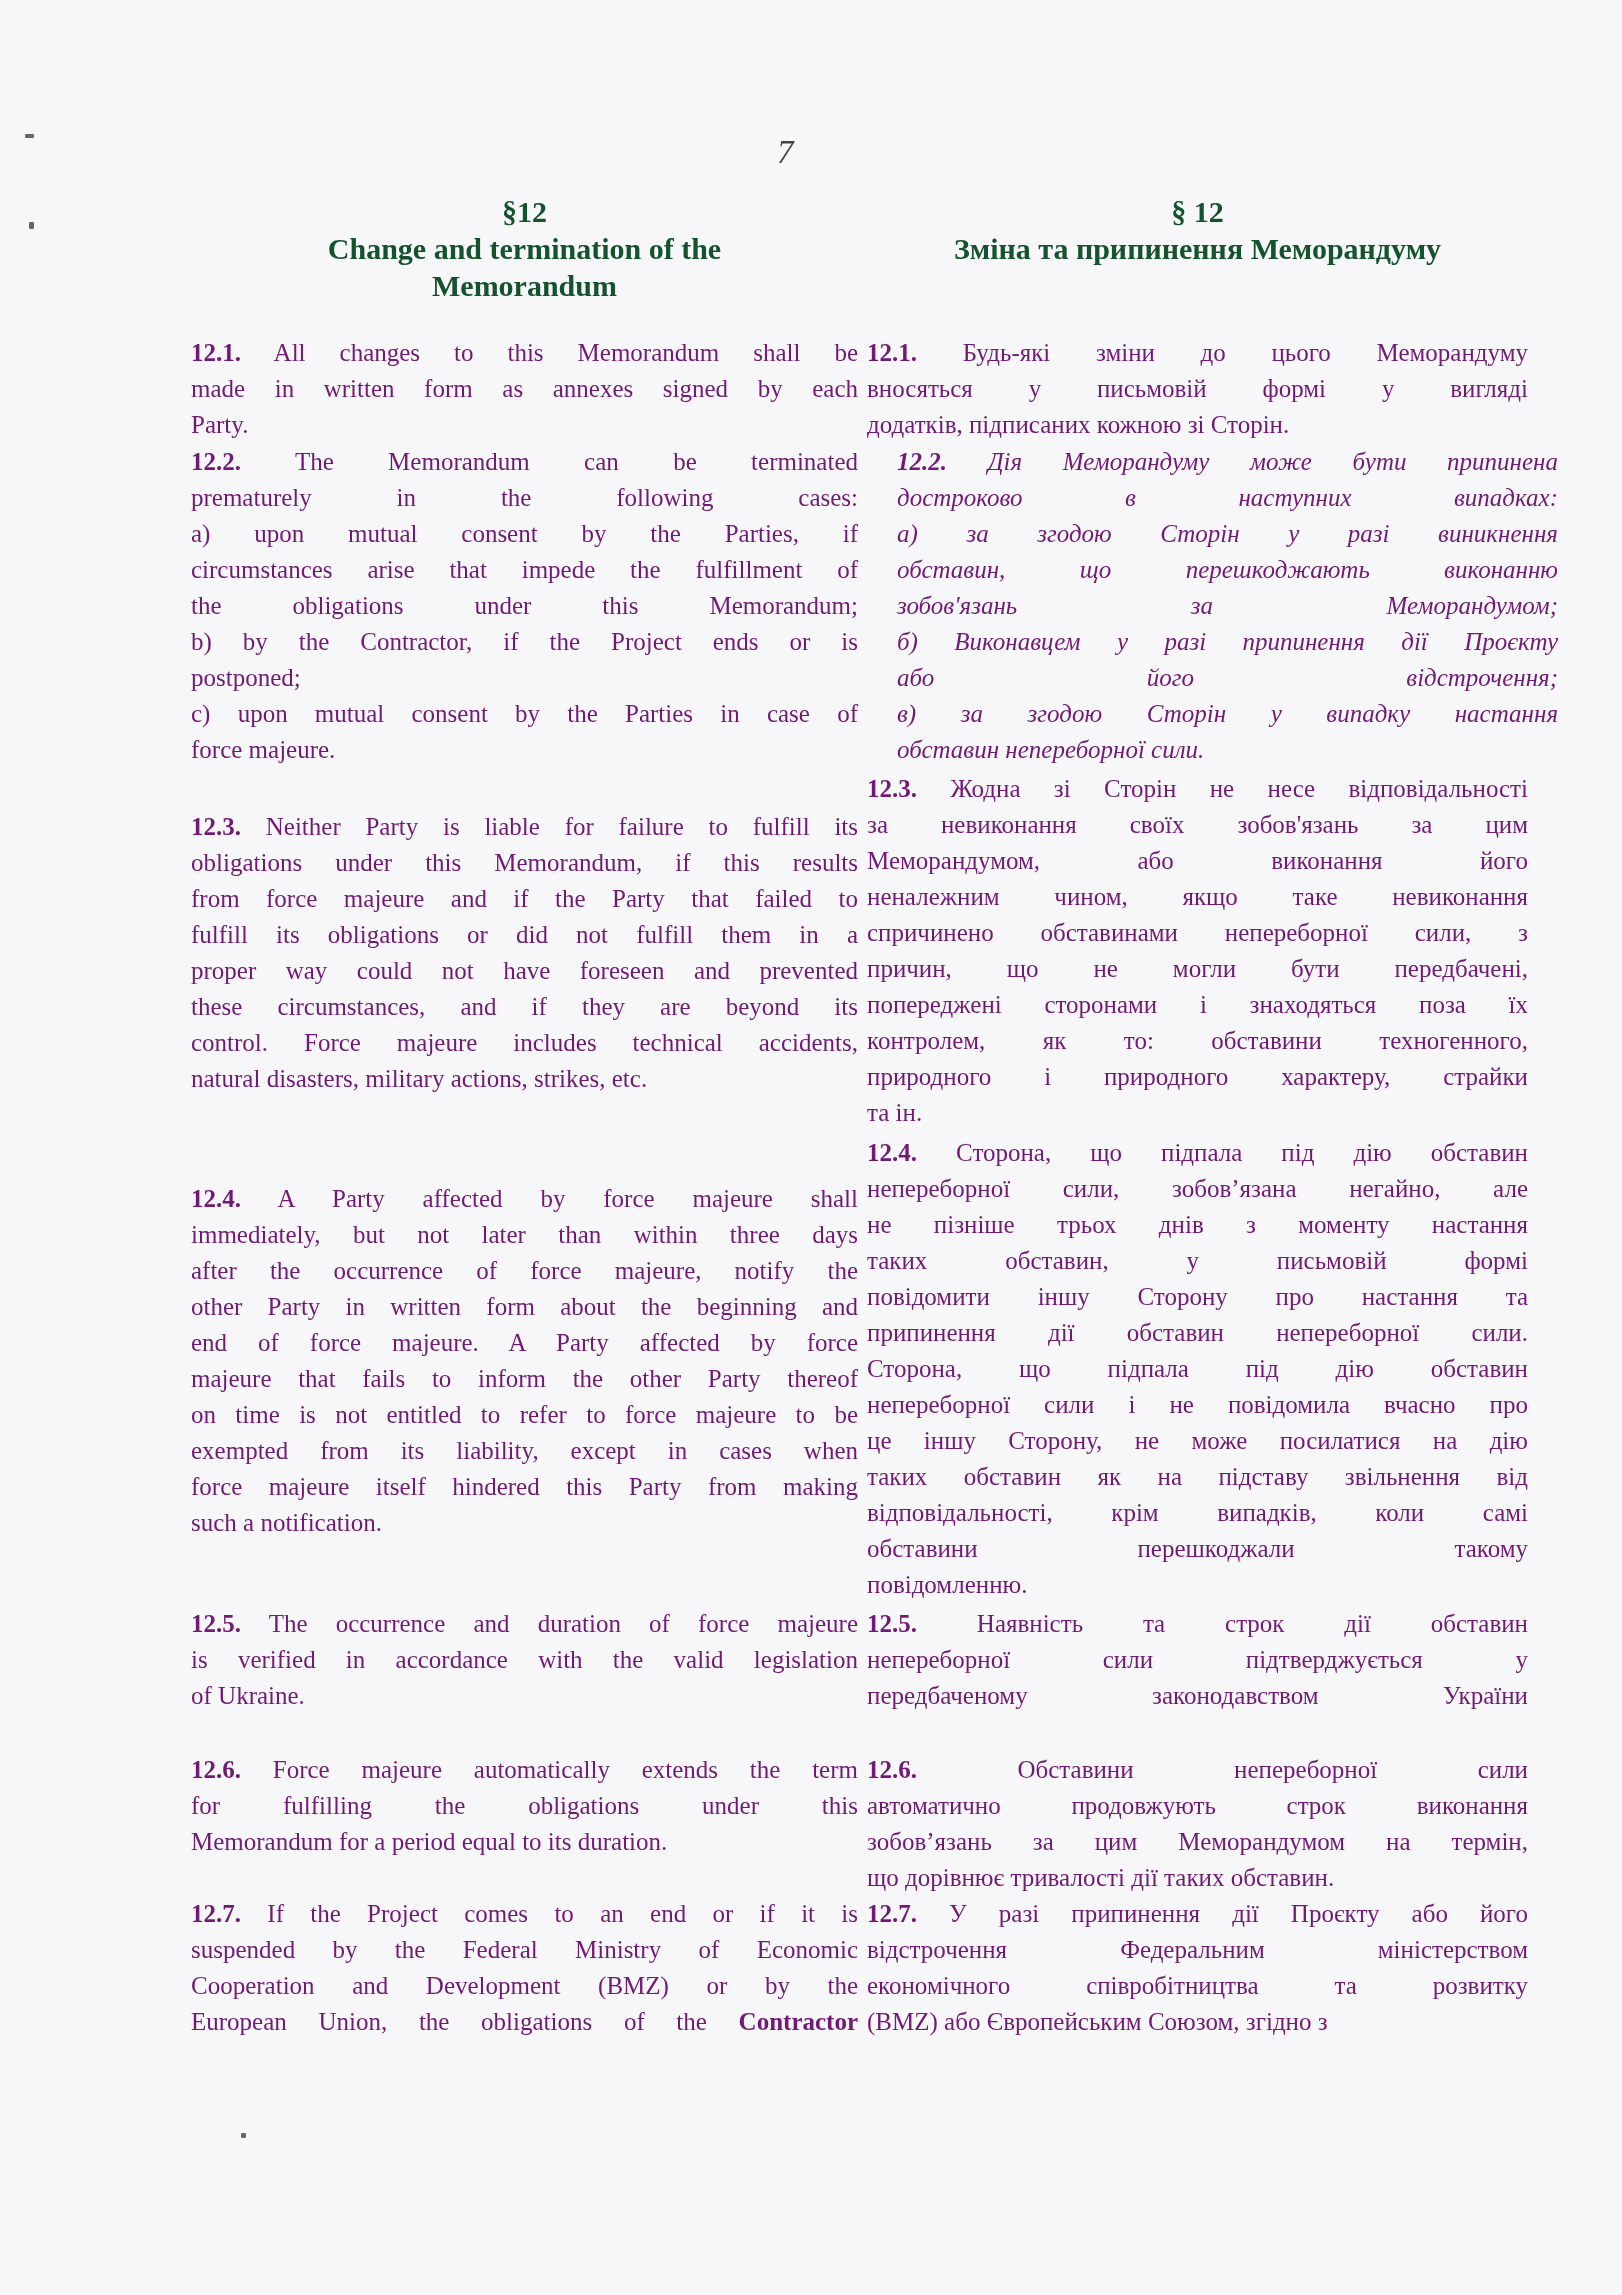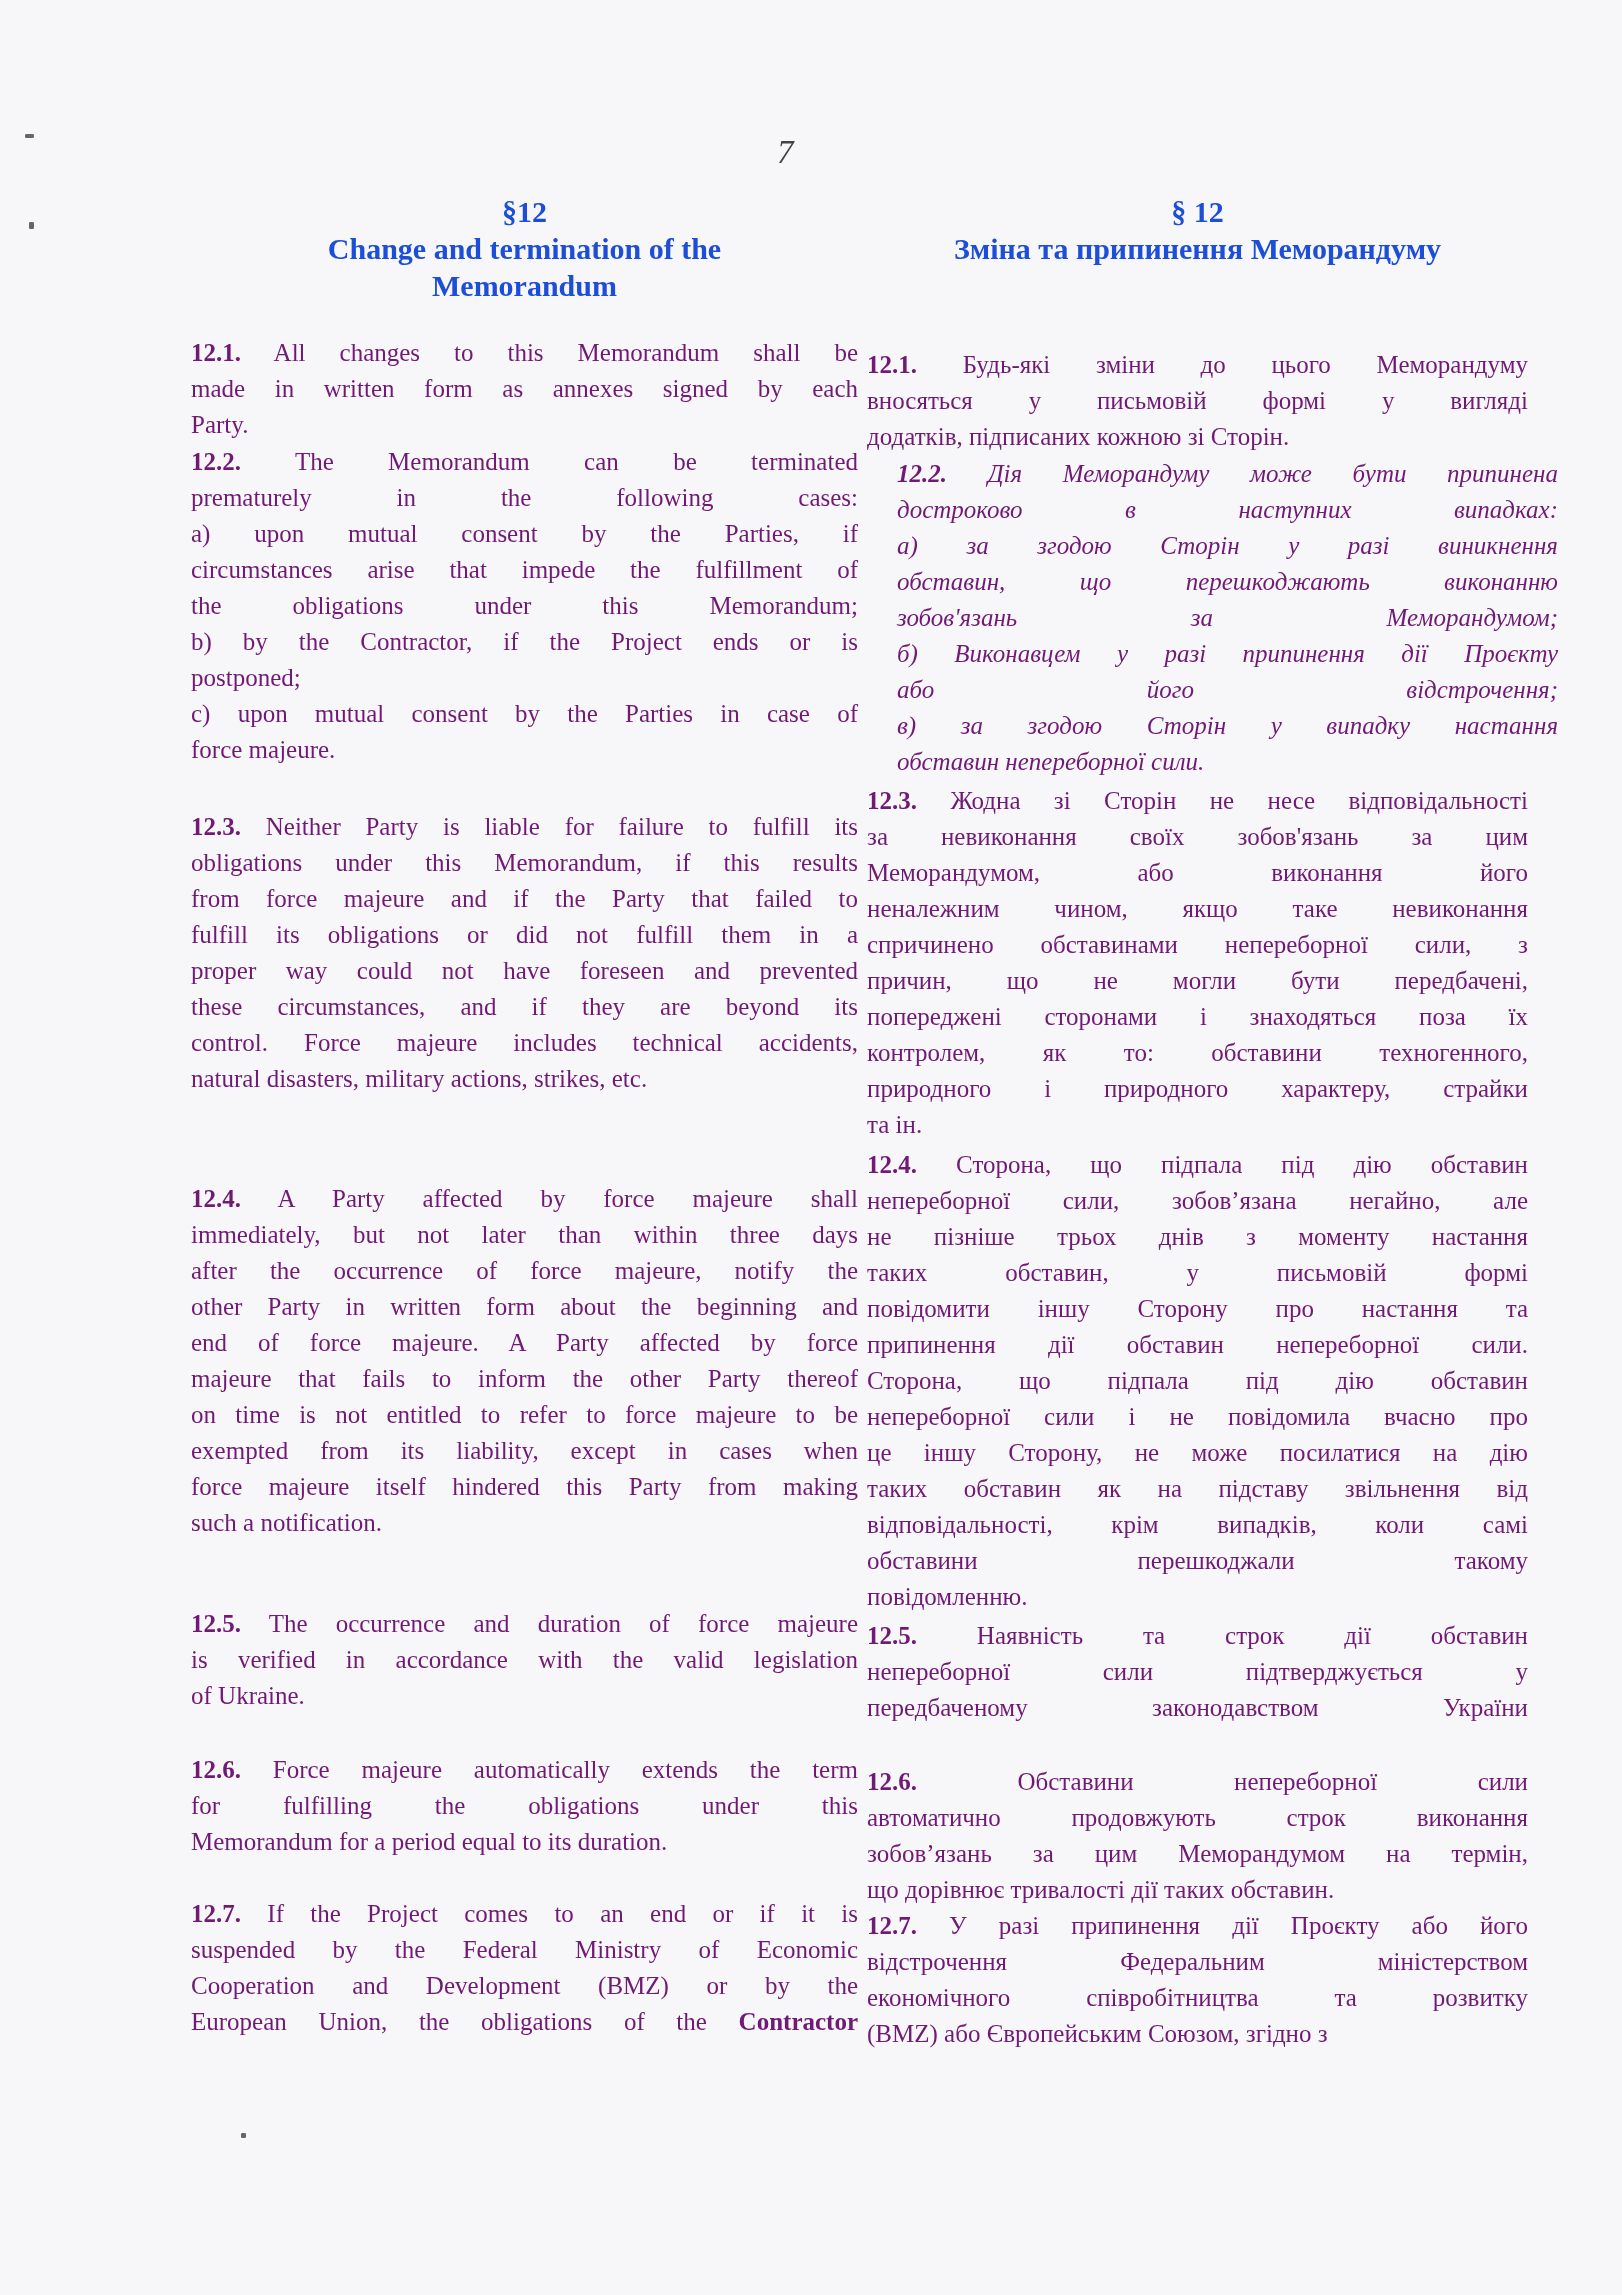--- a/index.html
+++ b/index.html
@@ -8,24 +8,24 @@
     background: #f7f7f9;
     position: relative; overflow: hidden;
     font-family: "Liberation Serif", "DejaVu Serif", serif;
     color: #3a3a3a;
   }
   .page-number {
     position: absolute; left: 777px; top: 134px;
     font-size: 33px; font-style: italic; color: #444;
   }
   .col-en { left: 191px; }
-  .col-uk { left: 867px; width: 661px; margin-top: 12px; }
+  .col-uk { left: 867px; width: 661px; }
   .heading {
     position: absolute; text-align: center; font-weight: bold;
-    font-size: 30px; line-height: 37px; color: #1d4ed8;
+    font-size: 30px; line-height: 37px; color: #14532d;
   }
   .heading-en { left: 191px; width: 667px; top: 193px; }
   .heading-uk { left: 867px; width: 661px; top: 193px; }
   .para {
     position: absolute;
     font-size: 25px; line-height: 36px;
     text-align: justify; color: #701a75;
   }
   .para .num { font-weight: bold; }
   .para .contractor { font-weight: bold; }

